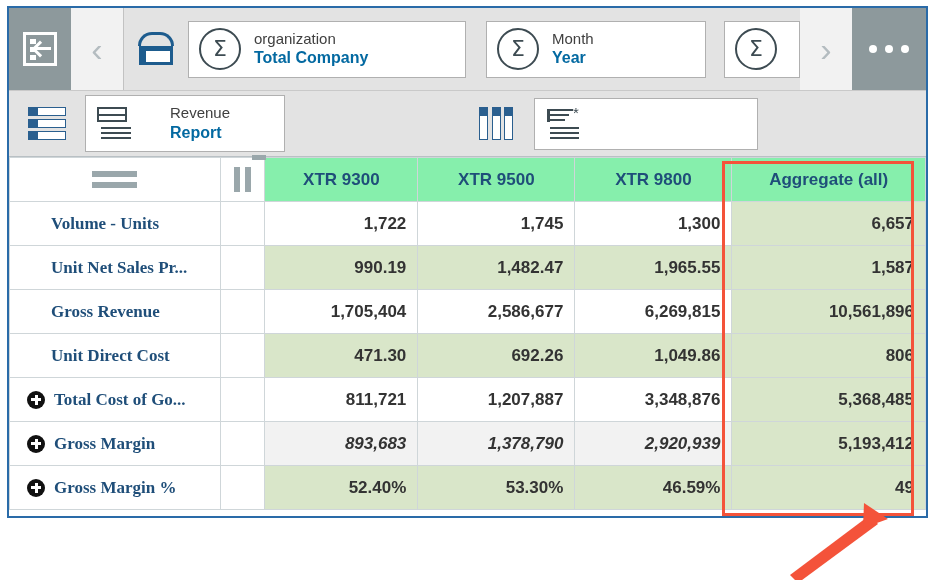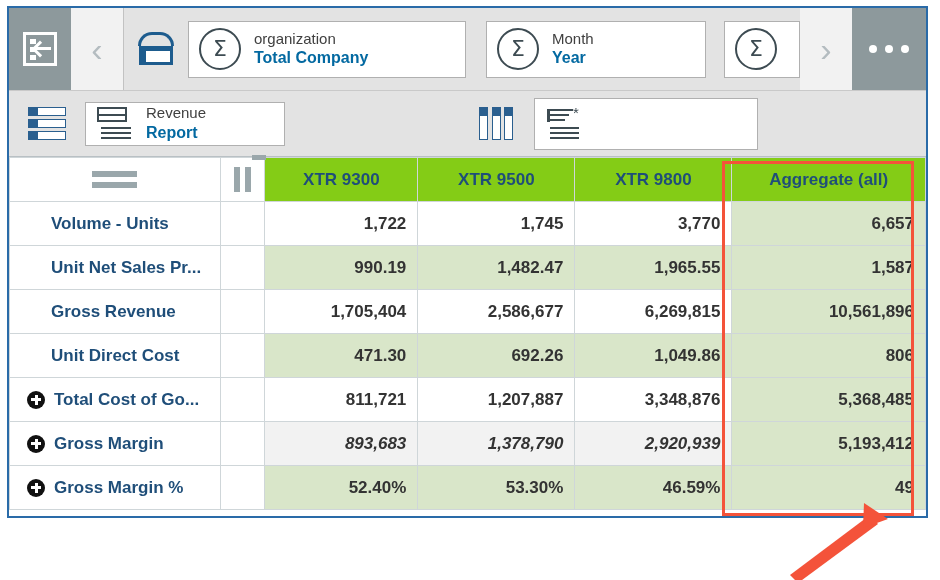--- a/index.html
+++ b/index.html
@@ -260,37 +260,38 @@
     box-sizing: border-box;
     padding: 0 11px;
     height: 44px;
     font-size: 17px;
   }
   thead th {
     height: 45px;
     color: #1f4e79;
     font-weight: bold;
     text-align: center;
-    background: #84cc16;
+    background: #86efac;
     font-size: 17.5px;
   }
   th.col-head-handle, th.col-head-split { background: #ffffff; }
 
   .handle-bars { display: flex; flex-direction: column; gap: 5px; align-items: center; }
   .handle-bars span { display: block; width: 45px; height: 6px; background: #9aa7ab; }
   .split-bars { display: flex; gap: 5px; justify-content: center; }
   .split-bars span { display: block; width: 6px; height: 25px; background: #9aa7ab; }
 
   td.rowlabel {
     color: #1f4e79;
     font-weight: bold;
     text-align: center;
     white-space: nowrap;
     overflow: hidden;
     padding-left: 0;
+    font-family: Liberation Serif, serif;
   }
   td.rowlabel .lbl-inner { display: flex; align-items: center; }
   td.rowlabel .indent { display: inline-block; width: 30px; min-width: 30px; }
   .plus-icon {
     width: 18px; height: 18px; min-width: 18px;
     border-radius: 50%;
     background: #111111;
     position: relative;
     margin: 0 9px 0 6px;
     display: inline-block;
@@ -414,21 +415,21 @@
   <div class="toolbar" id="toolbar-second">
 
     <div class="tb-icon-slot" style="width:76px;min-width:76px;">
       <span class="icon-hbars">
         <span></span>
           <span></span>
           <span></span>
       </span>
     </div>
 
-    <div class="chip" style="width:200px;height:44px;">
+    <div class="chip" style="width:200px;height:57px;gap:24px;">
       <span class="icon-report">
         <span class="blk"></span>
         <span class="ln l1"></span>
           <span class="ln l2"></span>
           <span class="ln l3"></span>
       </span>
       <span class="chip-text">
         <span class="chip-label">Revenue</span>
         <span class="chip-value">Report</span>
       </span>
@@ -493,21 +494,21 @@
         <tr>
           <td class="rowlabel bg-white">
             <span class="lbl-inner">
                 <span class="indent"></span>
                 <span>Volume - Units</span>
               </span>
           </td>
           <td class="blank-split"></td>
           <td class="num bg-white">1,722</td>
           <td class="num bg-white">1,745</td>
-          <td class="num bg-white">3,770</td>
+          <td class="num bg-white">1,300</td>
           <td class="num agg-cell">6,657</td>
         </tr>
 
         <tr>
           <td class="rowlabel bg-white">
             <span class="lbl-inner">
                 <span class="indent"></span>
                 <span>Unit Net Sales Pr...</span>
               </span>
           </td>

